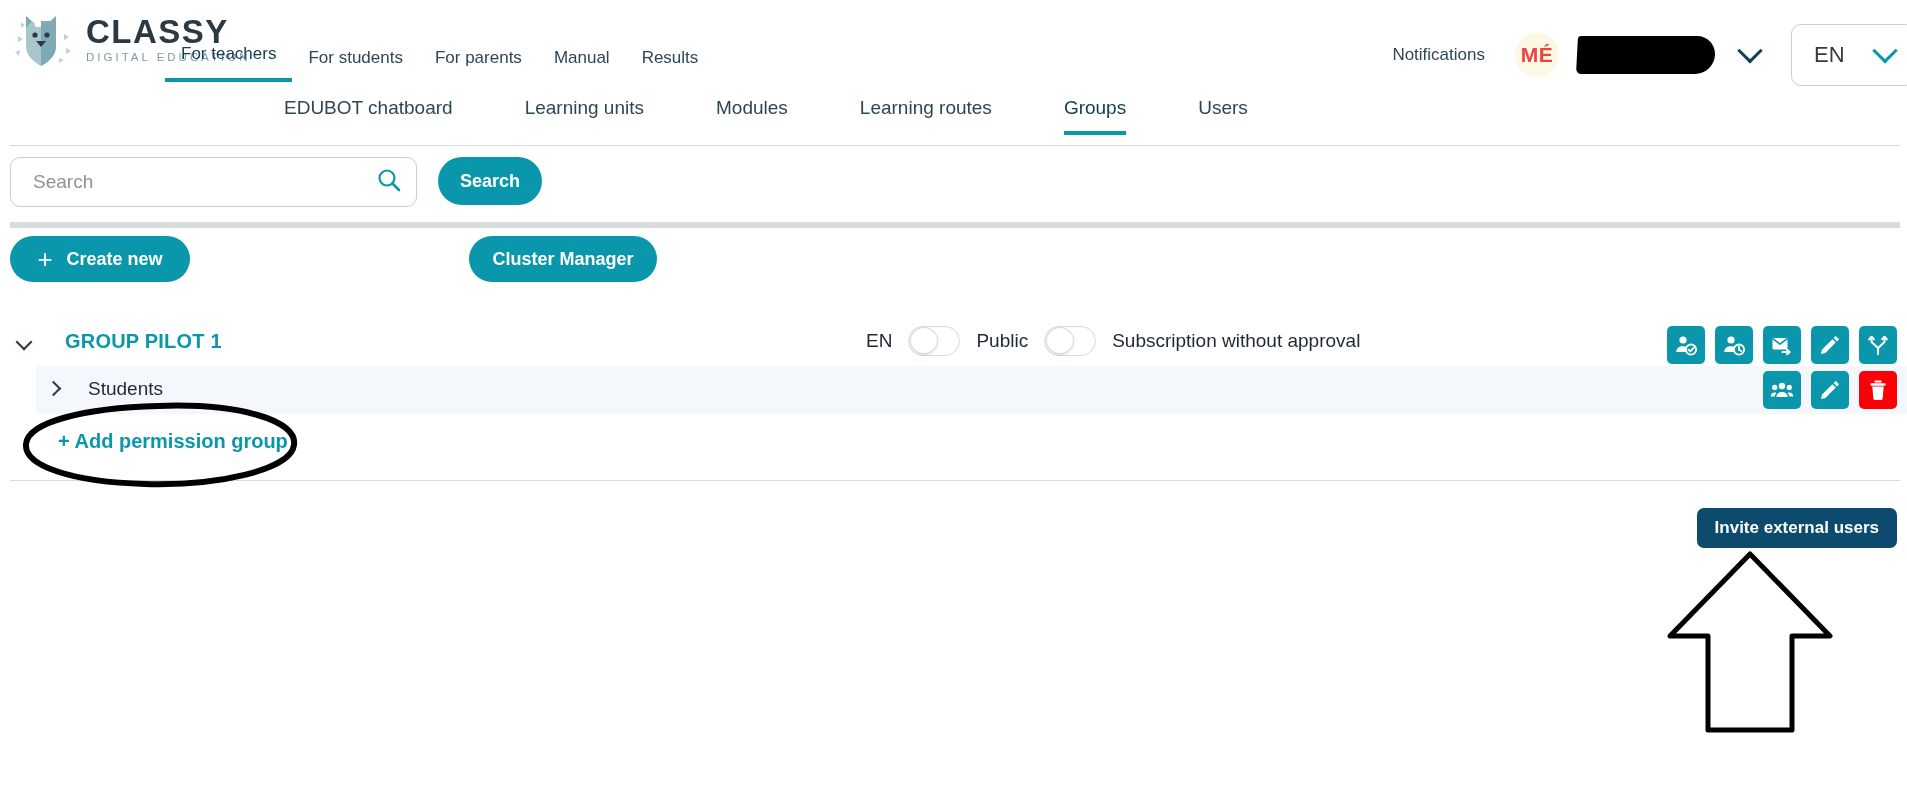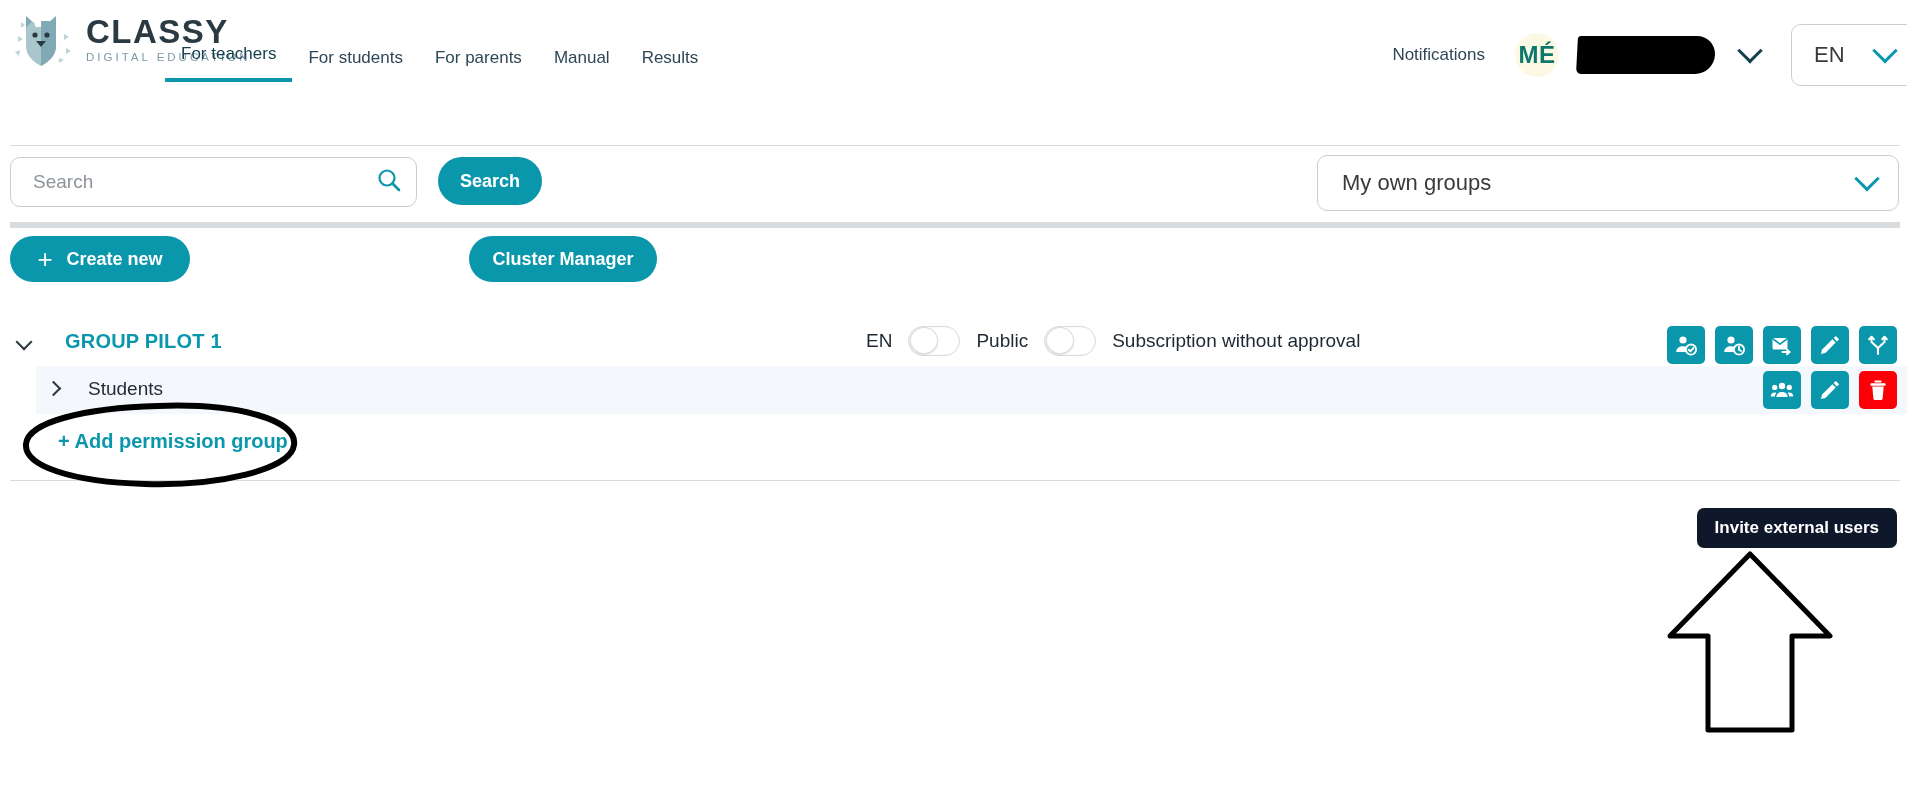--- a/index.html
+++ b/index.html
@@ -47,23 +47,23 @@
   .header-right {
     position: absolute; right: 0; top: 24px;
     display: flex; align-items: center; gap: 8px;
   }
   .notifications {
     font-size: 17px; color: #2e4756; margin-right: 22px; cursor: pointer;
     white-space: nowrap;
   }
   .avatar {
     width: 44px; height: 44px; border-radius: 50%;
-    background: #fbf8e3; color: #0f766e;
+    background: #fbf8e3; color: #ef4444;
     display: flex; align-items: center; justify-content: center;
-    font-weight: bold; font-size: 24px; letter-spacing: .5px;
+    font-weight: bold; font-size: 21px; letter-spacing: .5px;
   }
   .redacted {
     width: 138px; height: 38px; margin-left: 10px;
     background: #000; border-radius: 4px 22px 22px 6px;
     transform: skewX(-3deg);
   }
   .chev {
     display: inline-block; width: 18px; height: 18px;
     border-right: 3px solid #16404f; border-bottom: 3px solid #16404f;
     transform: rotate(45deg) translate(-3px,-3px);
@@ -202,21 +202,21 @@
     font-size: 20px; font-weight: bold; color: #0b97ab; cursor: pointer; text-align: right;
   }
   .bottom-divider {
     position: absolute; left: 10px; top: 480px; width: 1890px; height: 1px;
     background: #d8dbde;
   }
 
   
   .tooltip {
     position: absolute; right: 10px; top: 508px;
-    background: #0f172a; color: #fff; border-radius: 7px;
+    background: #0c4a6e; color: #fff; border-radius: 7px;
     padding: 10px 18px; font-size: 17px; font-weight: bold;
     white-space: nowrap;
   }
 
   
   .annot { position: absolute; pointer-events: none; }
   #ellipse-annot { left: 10px; top: 400px; }
   #arrow-annot { left: 1660px; top: 548px; }
 </style>
 </head>
@@ -267,38 +267,42 @@
       <div class="avatar">MÉ</div>
       <div class="redacted"></div>
       <span class="chev user-chevron"></span>
       <div class="lang-select">
         <span class="lang-label">EN</span>
         <span class="chev teal"></span>
       </div>
     </div>
   </div>
 
+  <nav class="sub-nav">
+    <div class="sub-item">EDUBOT chatboard</div>
+    <div class="sub-item">Learning units</div>
+    <div class="sub-item">Modules</div>
+    <div class="sub-item">Learning routes</div>
+    <div class="sub-item active">Groups</div>
+    <div class="sub-item">Users</div>
+  </nav>
   <div class="divider-line"></div>
 
   <div class="search-row">
     <div class="search-box">
       <input type="text" placeholder="Search" style="">
       <span>
         <svg width="26" height="26" viewBox="0 0 26 26">
           <circle cx="11" cy="11" r="7.5" fill="none" stroke="#0b97ab" stroke-width="2.2"></circle>
           <line x1="16.5" y1="16.5" x2="23" y2="23" stroke="#0b97ab" stroke-width="2.6" stroke-linecap="round"></line>
         </svg>
       </span>
     </div>
     <button class="search-btn">Search</button>
 
-    <div class="owner-select">
-      <span class="os-label">My own groups</span>
-      <span class="chev teal"></span>
-    </div>
   </div>
 
   <div class="thick-divider"></div>
 
   <div class="action-row">
     <button class="pill" id="btn-create-new">
       <span class="plus">+</span>
       <span>Create new</span>
     </button>
     <button class="pill" id="btn-cluster-manager">Cluster Manager</button>

